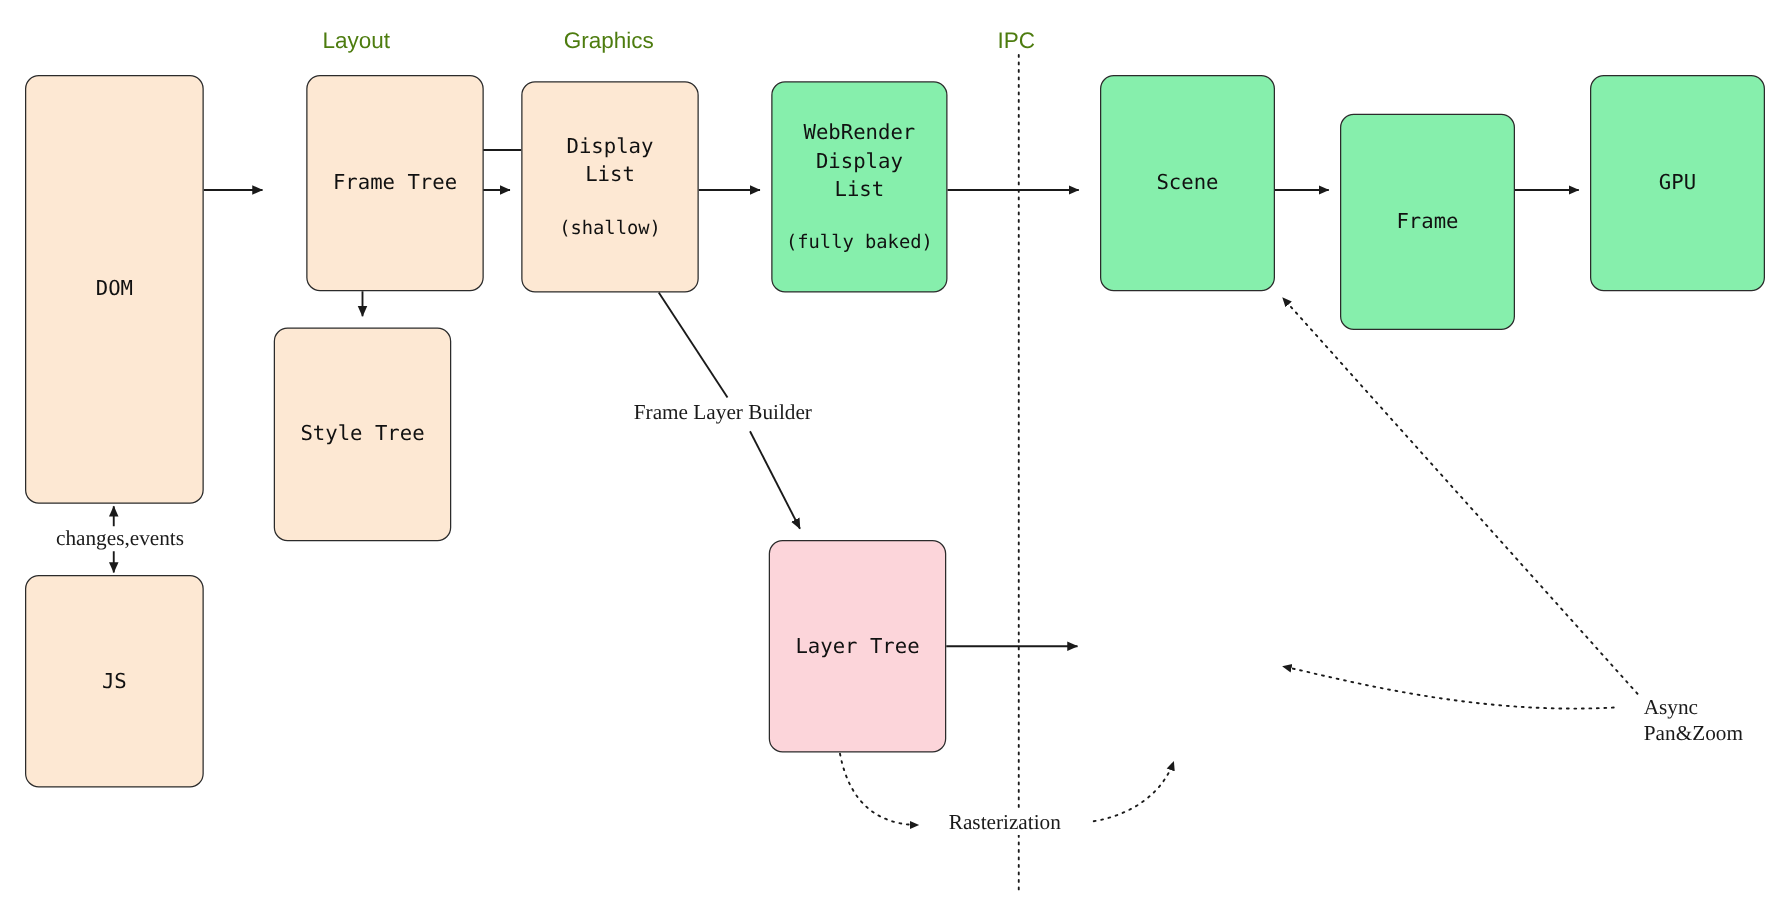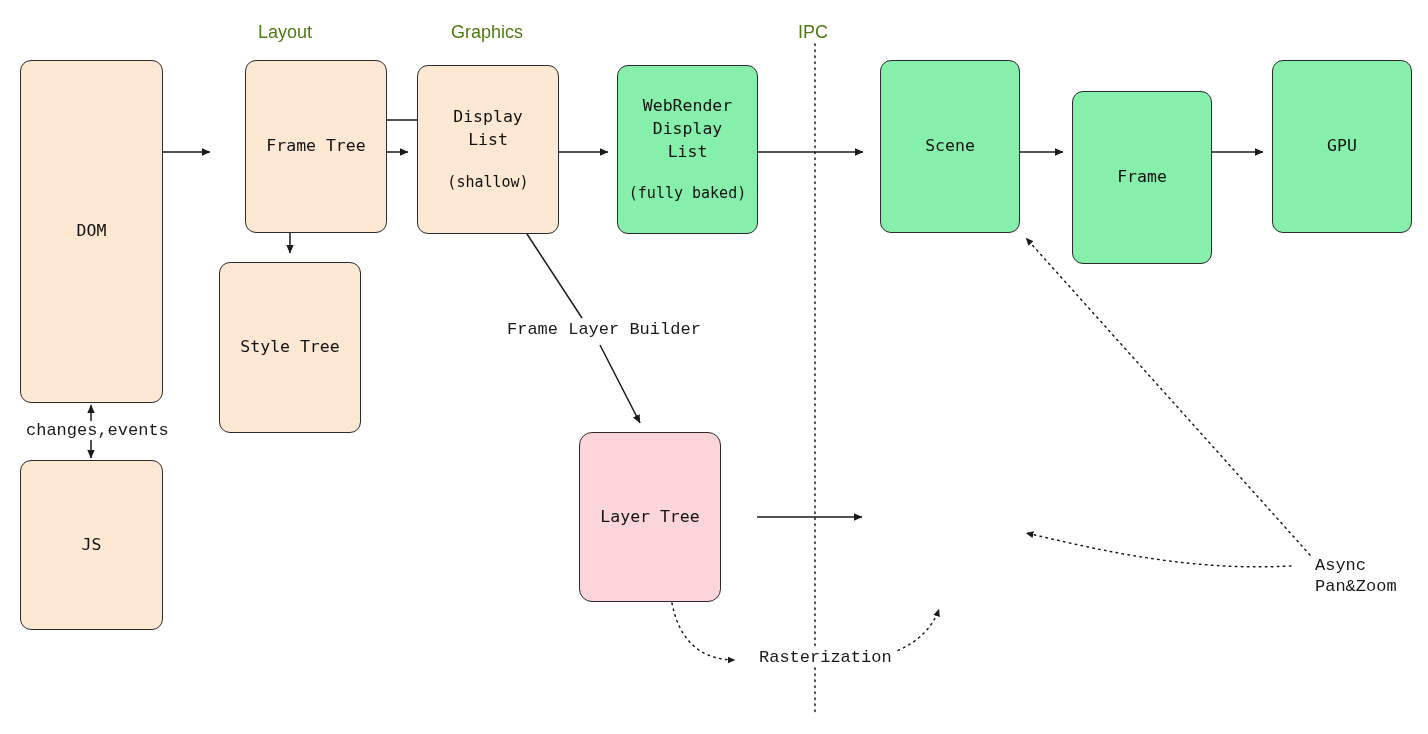--- a/index.html
+++ b/index.html
@@ -51,21 +51,21 @@
   .grp-label {
     position: absolute;
     font-family: "Liberation Sans", sans-serif;
     font-size: 18px;
     color: #4d7c0f;
     white-space: nowrap;
     z-index: 3;
   }
   .edge-label {
     position: absolute;
-    font-family: Liberation Mono, monospace;
+    font-family: Liberation Serif, serif;
     font-size: 17px;
     color: #1a1a1a;
     white-space: nowrap;
     background: #ffffff;
     padding: 0 4px;
     z-index: 3;
     text-align: center;
   }
   .edge-label.two-line { line-height: 1.25; }
 </style>
@@ -163,21 +163,21 @@
   </div>
 
   <div class="node fill-blue" style="left:1072px; top:60px; width:140px; height:173px;margin-top:31px;">
     <span>Frame</span>
   </div>
 
   <div class="node fill-blue" style="left:1272px; top:60px; width:140px; height:173px;justify-content:center;">
     <span>GPU</span>
   </div>
 
-  <div class="node fill-pink" style="left:579px; top:432px; width:142px; height:170px;border-radius:13px;">
+  <div class="node fill-pink" style="left:615px; top:432px; width:142px; height:170px;">
     <span>Layer Tree</span>
   </div>
 
 
   <div class="edge-label" style="left:22px; top:421px; width:140px;">changes,events</div>
 
   <div class="edge-label" style="left:503px; top:320px;">Frame Layer Builder</div>
 
   <div class="edge-label" style="left:755px; top:648px;">Rasterization</div>
 

